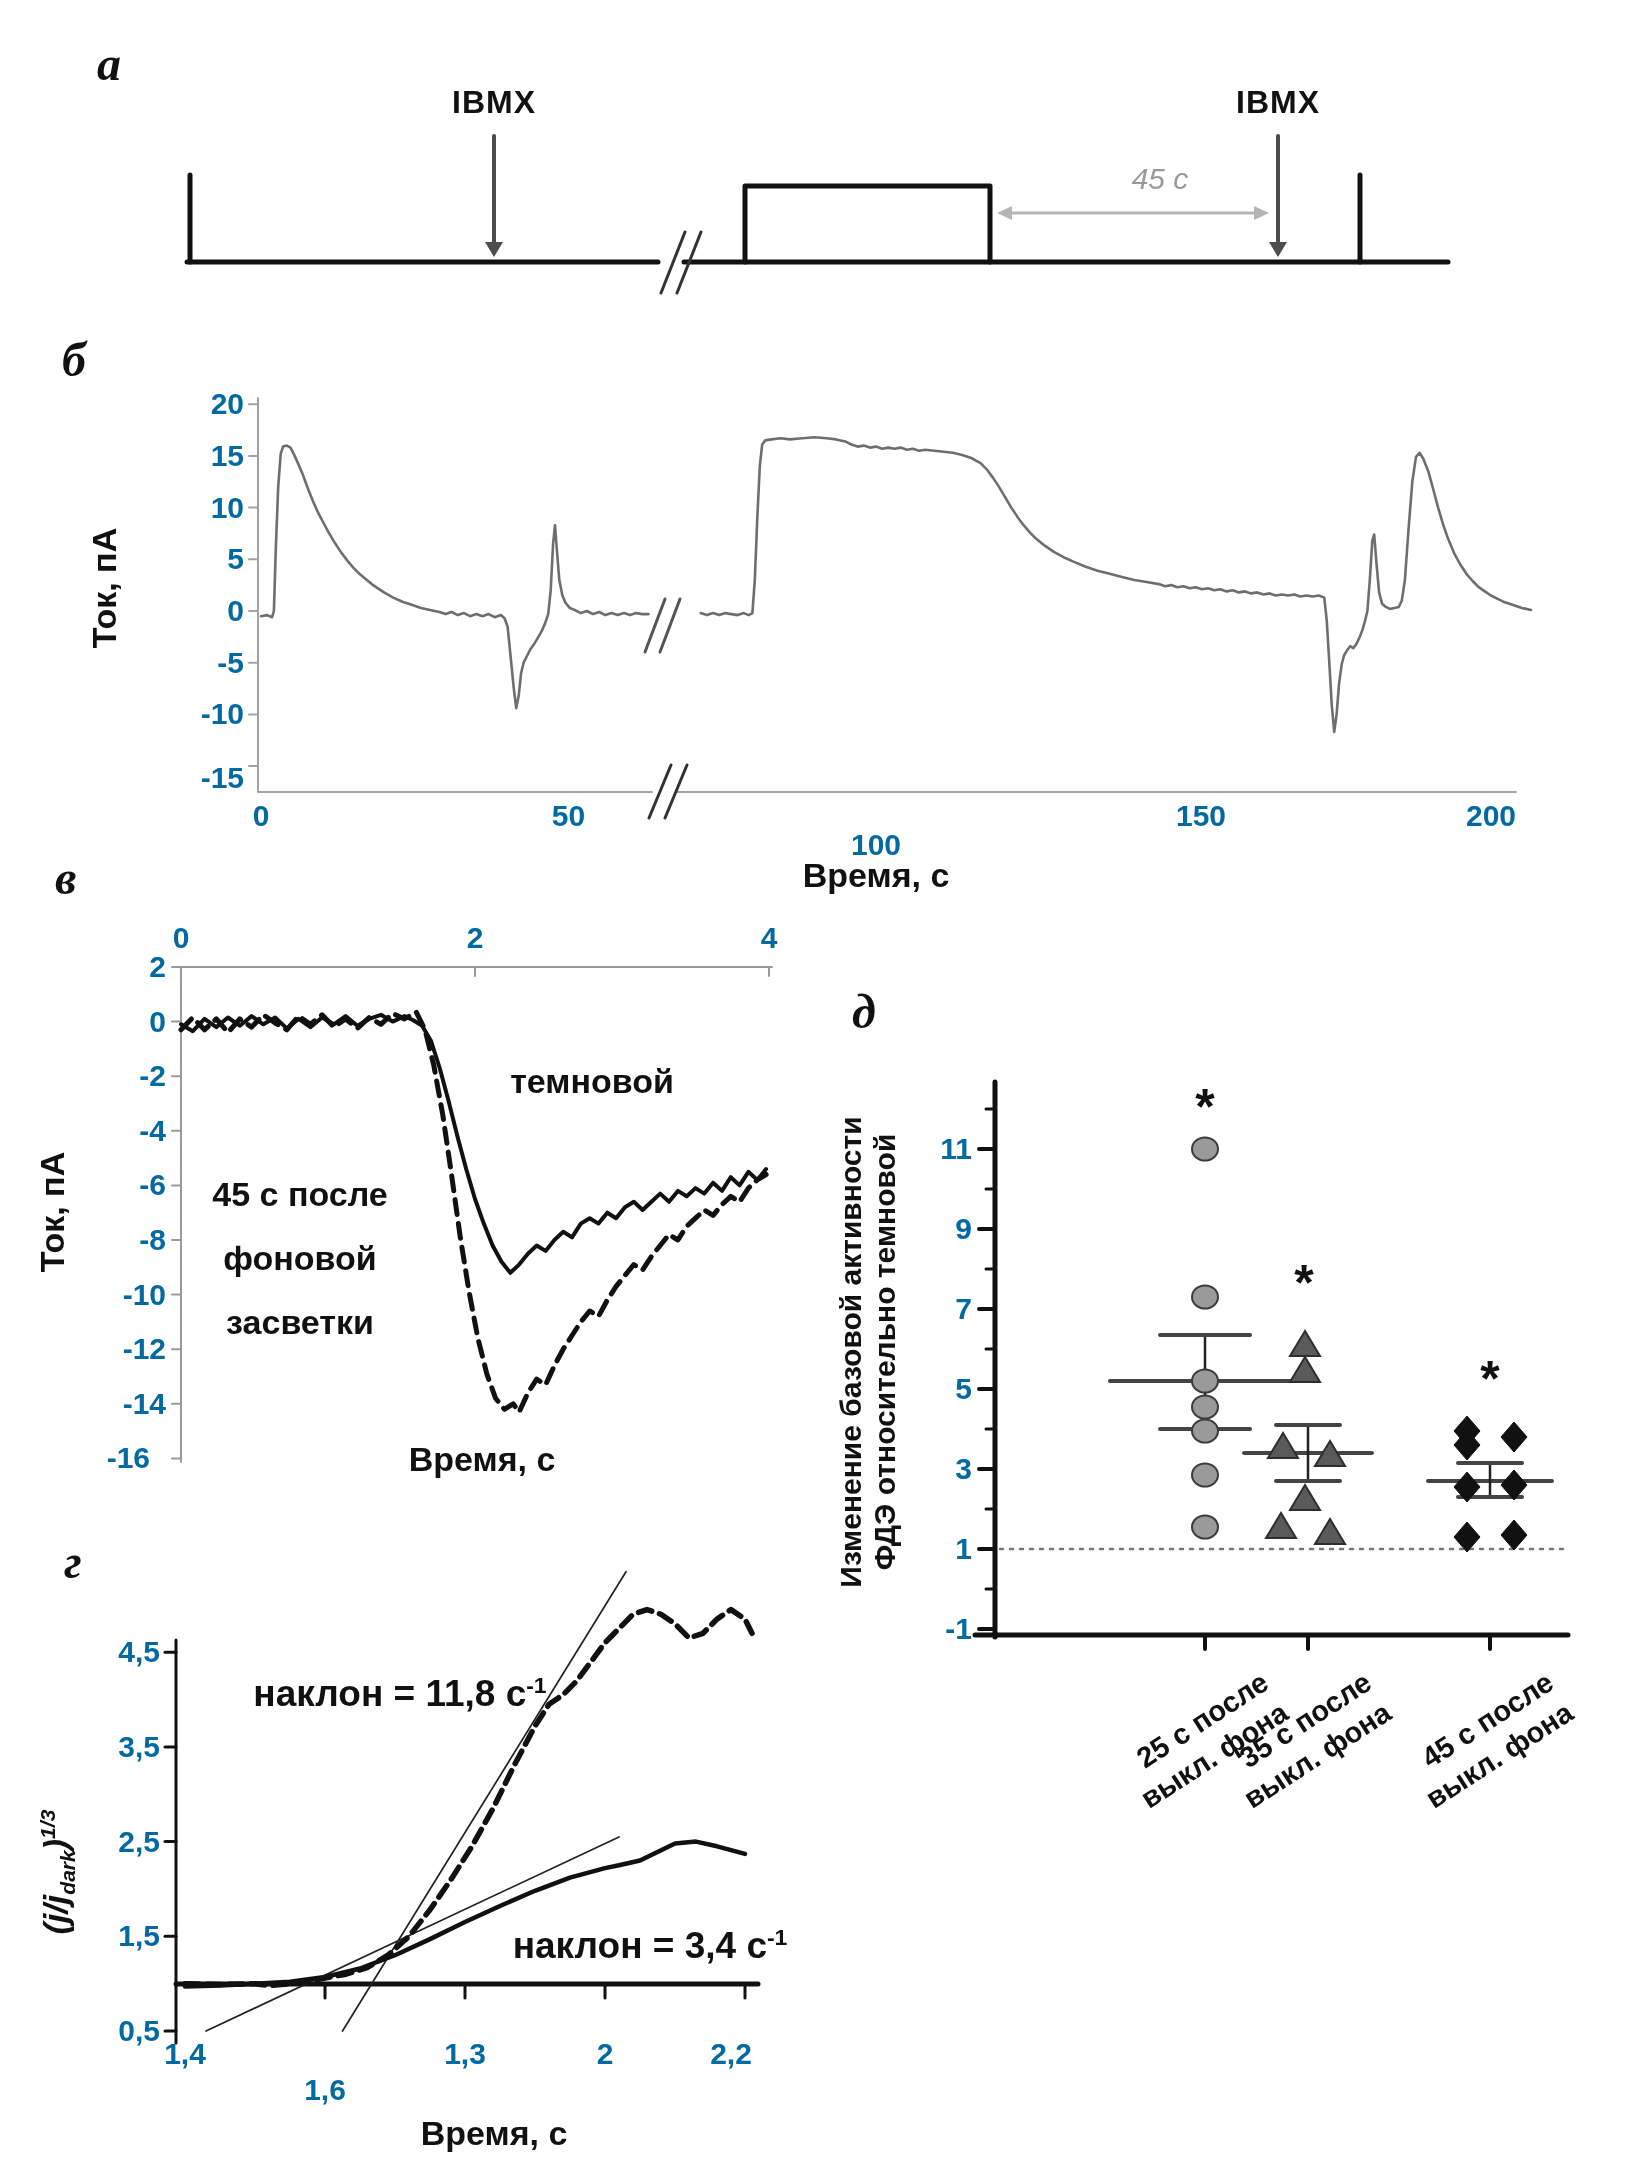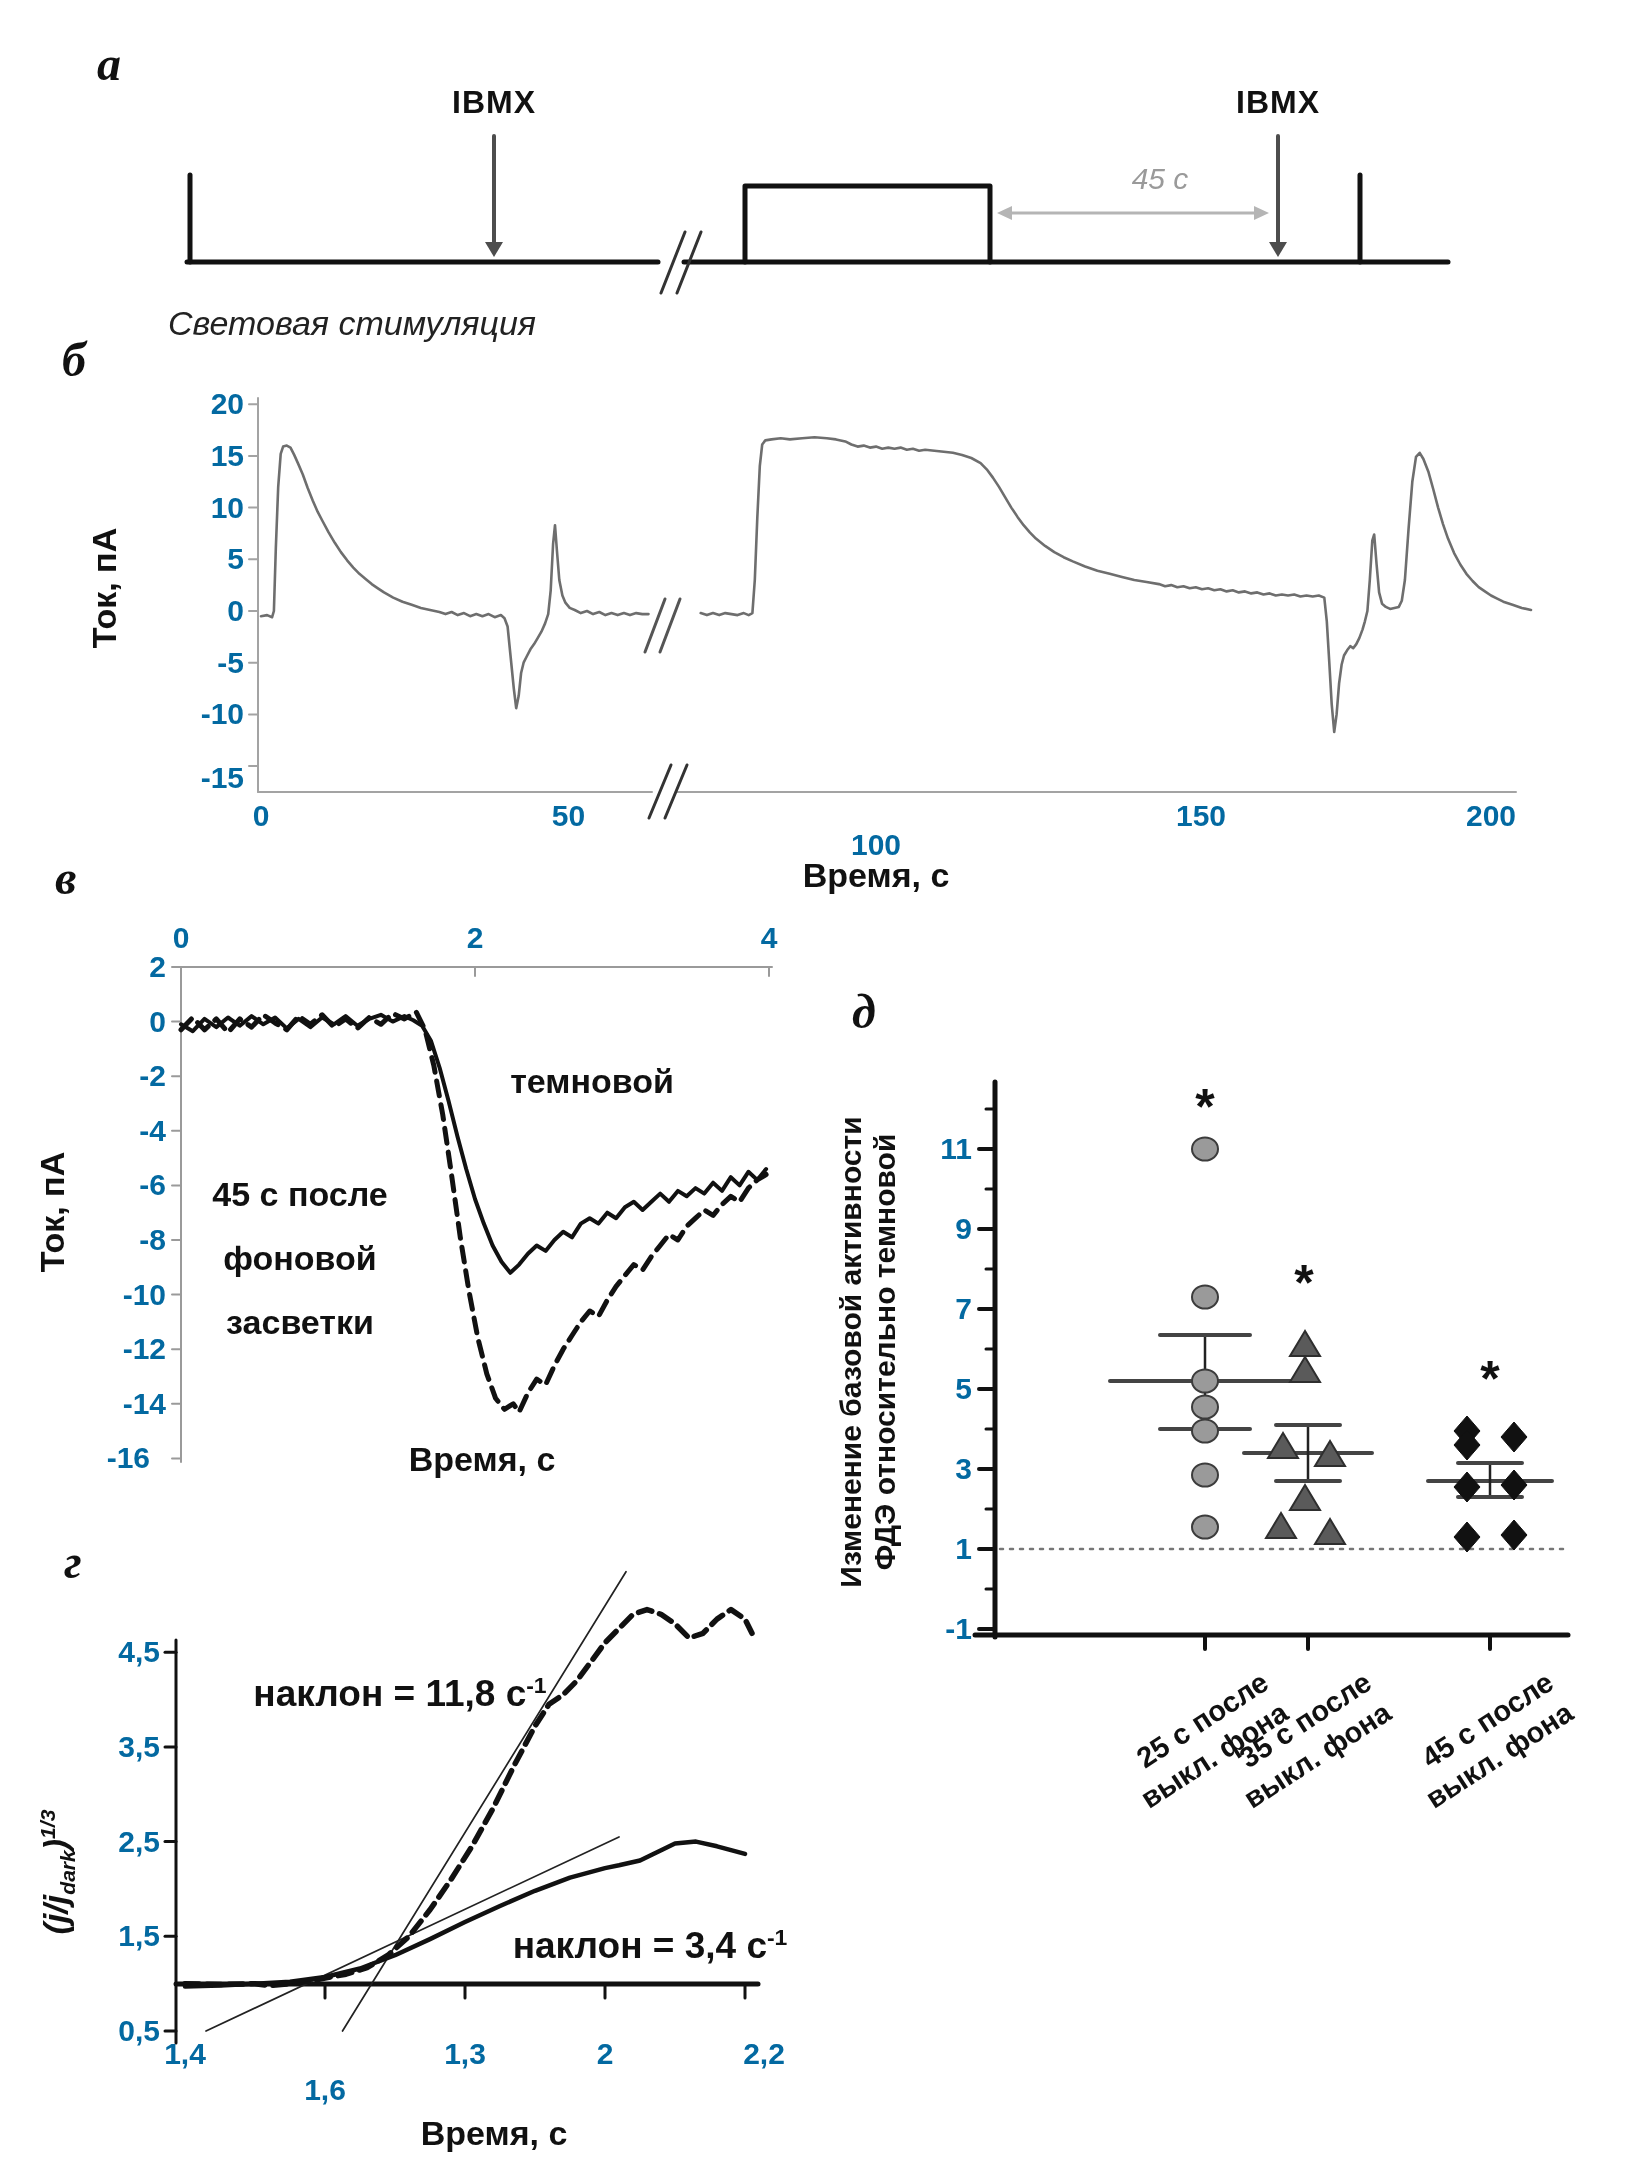--- a/index.html
+++ b/index.html
@@ -155,21 +155,20 @@
 
   <div class="lab panel-letter" style="left:97px;top:36px;">а</div>
   <div class="lab panel-letter" style="left:62px;top:332px;">б</div>
   <div class="lab panel-letter" style="left:55px;top:850px;">в</div>
   <div class="lab panel-letter" style="left:64px;top:1534px;">г</div>
   <div class="lab panel-letter" style="left:852px;top:984px;">д</div>
 
   <div class="lab ibmx ctr" style="left:494px;top:84px;">IBMX</div>
   <div class="lab ibmx ctr" style="left:1278px;top:84px;">IBMX</div>
   <div class="lab gray-it ctr" style="left:1160px;top:162px;">45 с</div>
-  <div class="lab it ctr" style="left:352px;top:304px;">Световая стимуляция</div>
 
   <div class="lab bold34 rot90" style="left:104px;top:588px;">Ток, пА</div>
   <div class="lab bold34 ctr" style="left:876px;top:856px;">Время, с</div>
 
   <div class="lab bold34 rot90" style="left:52px;top:1212px;">Ток, пА</div>
   <div class="lab bold34 ctr" style="left:592px;top:1062px;">темновой</div>
   <div class="lab bold34 bg3" style="left:300px;top:1162px;">
     <span style="display:block">45 с после</span>
     <span style="display:block">фоновой</span>
     <span style="display:block">засветки</span>
@@ -233,21 +232,21 @@
       <div class="tk r" style="left: 150px; top: 1458.4px;">-16</div>
       <div class="tk r" style="left: 160px; top: 1652.2px;">4,5</div>
       <div class="tk r" style="left: 160px; top: 1746.9px;">3,5</div>
       <div class="tk r" style="left: 160px; top: 1841.6px;">2,5</div>
       <div class="tk r" style="left: 160px; top: 1936.3px;">1,5</div>
       <div class="tk r" style="left: 160px; top: 2031px;">0,5</div>
       <div class="tk" style="left: 185px; top: 2054px;">1,4</div>
       <div class="tk" style="left: 325px; top: 2054px; margin-top: 36px;">1,6</div>
       <div class="tk" style="left: 465px; top: 2054px;">1,3</div>
       <div class="tk" style="left: 605px; top: 2054px;">2</div>
-      <div class="tk" style="left: 764px; top: 2054px;">2,2</div>
+      <div class="tk" style="left: 731px; top: 2054px;">2,2</div>
       <div class="tk r" style="left: 972px; top: 1149px;">11</div>
       <div class="tk r" style="left: 972px; top: 1229px;">9</div>
       <div class="tk r" style="left: 972px; top: 1309px;">7</div>
       <div class="tk r" style="left: 972px; top: 1389px;">5</div>
       <div class="tk r" style="left: 972px; top: 1469px;">3</div>
       <div class="tk r" style="left: 972px; top: 1549px;">1</div>
       <div class="tk r" style="left: 972px; top: 1629px;">-1</div>
     </div>
 <div class="star" style="left: 1205px; top: 1107px;">*</div>
     <div class="star" style="left: 1304px; top: 1283px;">*</div>

